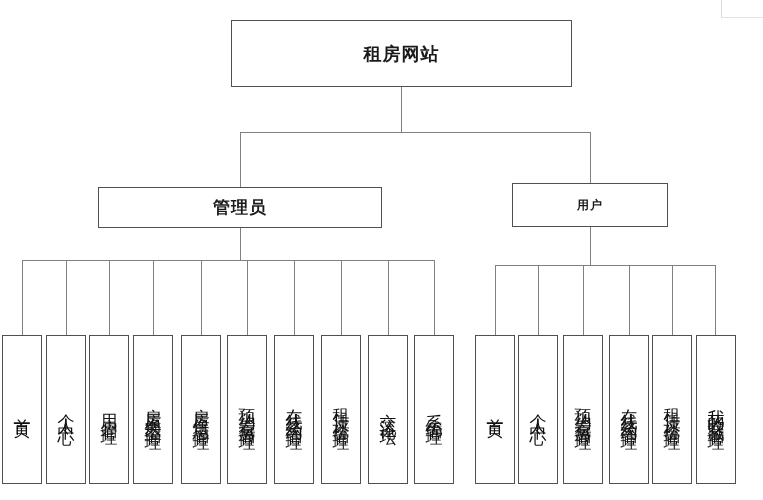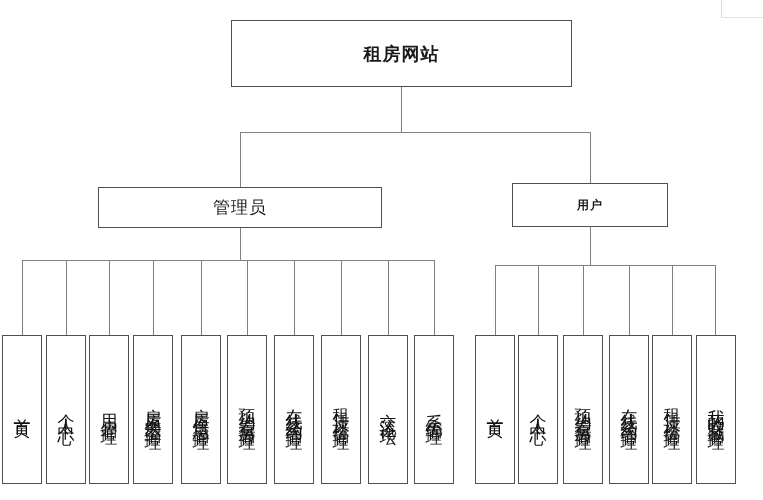--- a/index.html
+++ b/index.html
@@ -31,21 +31,21 @@
     align-items: center;
     justify-content: center;
     color: #1a1a1a;
   }
   .node-root {
     left: 231px; top: 20px; width: 341px; height: 67px;
     font-size: 18px; font-weight: 600; letter-spacing: 1px;
   }
   .node-admin {
     left: 98px; top: 187px; width: 284px; height: 41px;
-    font-size: 17px; font-weight: 400; letter-spacing: 1px;
+    font-size: 17px; font-weight: 700; letter-spacing: 1px;
   }
   .node-user {
     left: 512px; top: 183px; width: 156px; height: 44px;
     font-size: 12px; font-weight: 600; letter-spacing: 1px;
   }
   .leaf {
     position: absolute;
     top: 335px;
     width: 40px;
     height: 149px;

